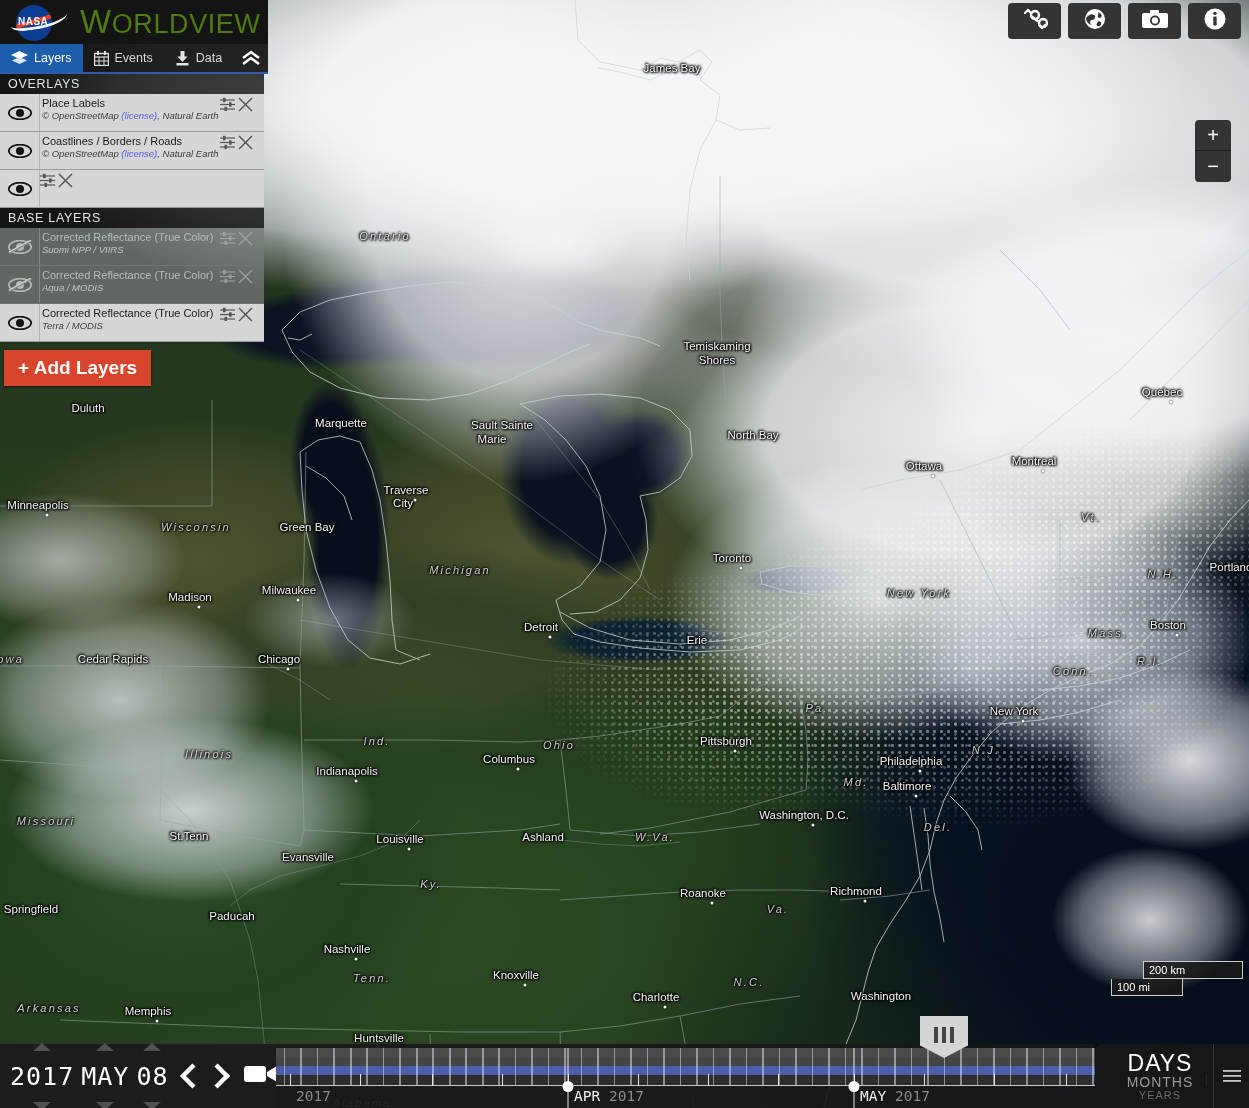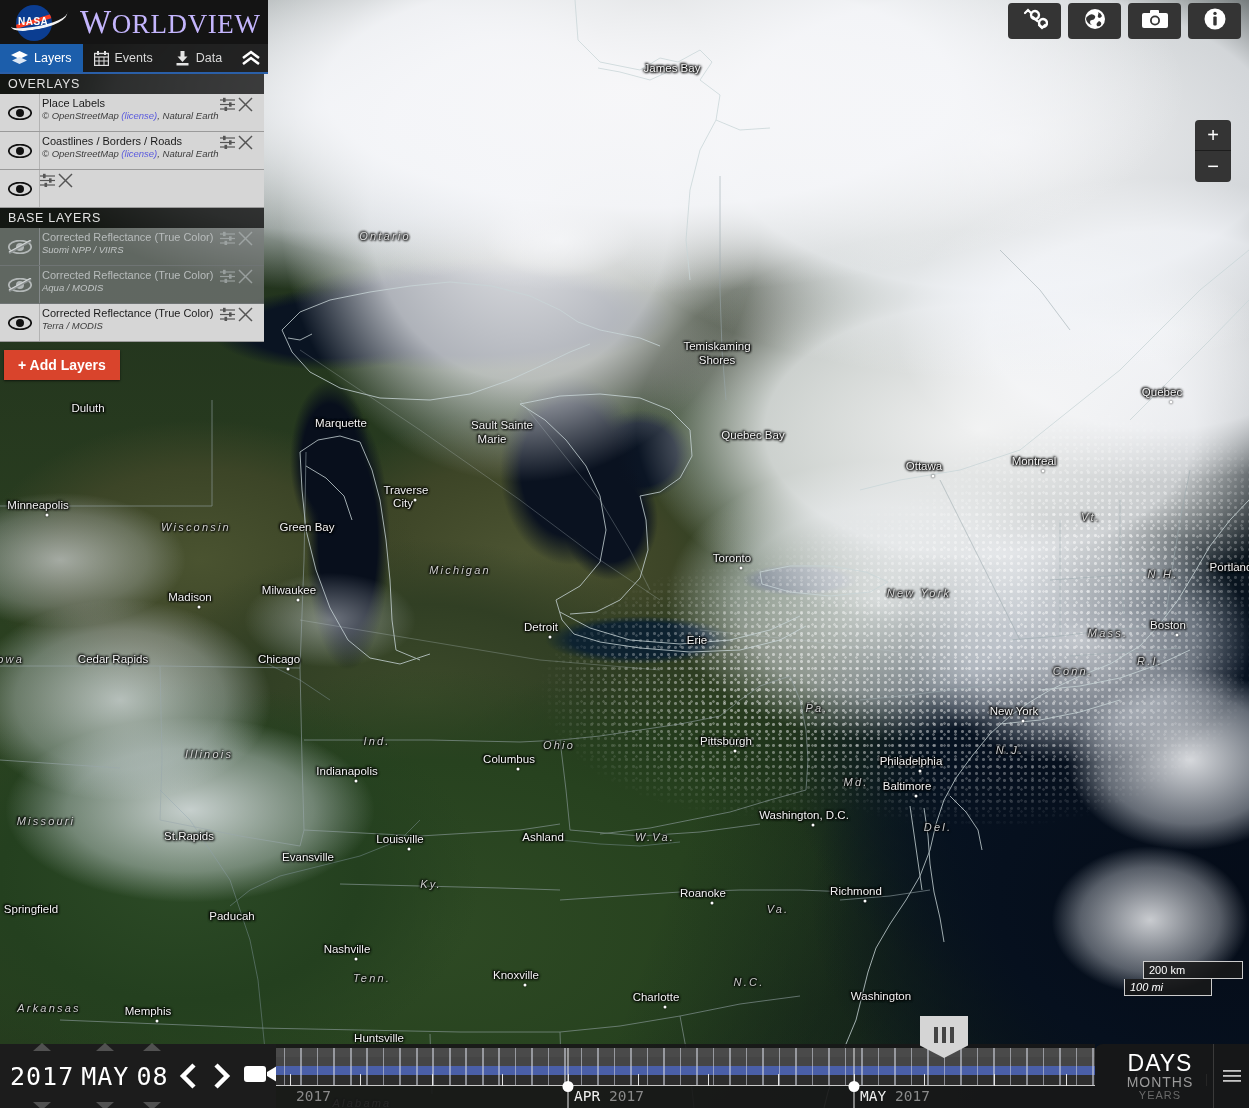--- a/index.html
+++ b/index.html
@@ -136,22 +136,22 @@
     position: absolute; left: 10px; top: 13px; color: #fff;
     font-size: 10px; font-weight: bold; letter-spacing: .5px;
     font-family: "Liberation Sans", sans-serif; z-index: 2;
   }
   #nasa-logo .swoosh {
     position: absolute; left: 2px; top: 4px; width: 58px; height: 22px;
     border-bottom: 3px solid #fff; border-radius: 0 0 60% 30%;
     transform: rotate(-8deg); opacity: .95;
   }
   #wv-title {
-    color: #c4b5fd; font-size: 27px; letter-spacing: .6px;
-    font-family: Liberation Serif, serif; font-weight: normal;
+    color: #4d7c0f; font-size: 27px; letter-spacing: .6px;
+    font-family: Liberation Sans, sans-serif; font-weight: normal;
   }
   #wv-title .cap { font-size: 33px; }
 
   
   #sidebar {
     position: absolute; left: 0; top: 44px; width: 268px;
     z-index: 35; font-size: 12px;
   }
   #sidebar-tabs {
     display: flex; align-items: stretch; height: 30px;
@@ -200,21 +200,21 @@
   .layer-sub a { color: #5b5bdd; text-decoration: none; }
   .layer-actions {
     width: 44px; display: flex; align-items: flex-start; gap: 3px;
     padding-top: 3px; flex: 0 0 auto;
   }
   .act { cursor: pointer; opacity: .75; }
 
   #add-layers {
     margin-top: 8px; margin-left: 4px;
     display: inline-block;
-    background: #d9442c; color: #fff; font-size: 14px; font-weight: bold;
+    background: #d9442c; color: #fff; font-size: 19px; font-weight: bold;
     padding: 7px 14px; border: none; cursor: pointer;
     box-shadow: 0 1px 2px rgba(0,0,0,.6);
   }
 
   
   #toolbar {
     position: absolute; right: 8px; top: 3px; display: flex; gap: 7px; z-index: 40;
   }
   .tool-btn {
     width: 53px; height: 36px; background: #343434;
@@ -236,21 +236,21 @@
   
   #scalebars {
     position: absolute; right: 6px; bottom: 112px; z-index: 30;
     font-size: 11px; color: #fff;
   }
   .scalebar {
     background: rgba(25,25,25,0.85);
     border: 1px solid #ccc; padding: 1px 5px; line-height: 14px;
   }
   #scale-km { width: 100px; margin-left: 32px; }
-  #scale-mi { width: 88px; margin-left: 13px; border-top: none; font-style: italic; }
+  #scale-mi { width: 72px; border-top: none; }
 
   
   #timeline-wrap {
     position: absolute; left: 0; bottom: 0; width: 1249px; height: 48px;
     z-index: 45;
   }
   #date-panel {
     position: absolute; left: 0; bottom: 0; width: 276px; height: 64px;
     background: #1c1c1c;
     display: flex; align-items: center; gap: 10px; padding-left: 10px;
@@ -463,21 +463,21 @@
         <div class="city-label" style="left: 190px; top: 597px;">Madison</div>
         <div class="city-dot" style="left: 199px; top: 607px;"></div>
         <div class="city-label" style="left: 279px; top: 659px;">Chicago</div>
         <div class="city-dot" style="left: 288px; top: 669px;"></div>
         <div class="city-label" style="left: 113px; top: 659px;">Cedar Rapids</div>
         <div class="city-label" style="left: 541px; top: 627px;">Detroit</div>
         <div class="city-dot" style="left: 550px; top: 637px;"></div>
         <div class="city-label" style="left: 697px; top: 640px;">Erie</div>
         <div class="city-label" style="left: 732px; top: 558px;">Toronto</div>
         <div class="city-dot" style="left: 741px; top: 568px;"></div>
-        <div class="city-label" style="left: 753px; top: 435px;">Quebec Bay</div>
+        <div class="city-label" style="left: 753px; top: 435px;">North Bay</div>
         <div class="city-label" style="left: 717px; top: 346px;">Temiskaming</div>
         <div class="city-label" style="left: 717px; top: 360px;">Shores</div>
         <div class="city-label" style="left: 924px; top: 466px;">Ottawa</div>
         <div class="city-dot" style="left: 933px; top: 476px;"></div>
         <div class="city-label" style="left: 1034px; top: 461px;">Montreal</div>
         <div class="city-dot" style="left: 1043px; top: 471px;"></div>
         <div class="city-label" style="left: 1162px; top: 392px;">Quebec</div>
         <div class="city-dot" style="left: 1171px; top: 402px;"></div>
         <div class="city-label" style="left: 672px; top: 68px;">James Bay</div>
         <div class="city-label" style="left: 726px; top: 741px;">Pittsburgh</div>
@@ -492,21 +492,21 @@
         <div class="city-dot" style="left: 920px; top: 771px;"></div>
         <div class="city-label" style="left: 907px; top: 786px;">Baltimore</div>
         <div class="city-dot" style="left: 916px; top: 796px;"></div>
         <div class="city-label" style="left: 804px; top: 815px;">Washington, D.C.</div>
         <div class="city-dot" style="left: 813px; top: 825px;"></div>
         <div class="city-label" style="left: 1168px; top: 625px;">Boston</div>
         <div class="city-dot" style="left: 1177px; top: 635px;"></div>
         <div class="city-label" style="left: 1231px; top: 567px;">Portland</div>
         <div class="city-label" style="left: 400px; top: 839px;">Louisville</div>
         <div class="city-dot" style="left: 409px; top: 849px;"></div>
-        <div class="city-label" style="left: 189px; top: 836px;">St.Rapids</div>
+        <div class="city-label" style="left: 189px; top: 836px;">St.Tenn</div>
         <div class="city-label" style="left: 308px; top: 857px;">Evansville</div>
         <div class="city-label" style="left: 31px; top: 909px;">Springfield</div>
         <div class="city-label" style="left: 232px; top: 916px;">Paducah</div>
         <div class="city-label" style="left: 543px; top: 837px;">Ashland</div>
         <div class="city-label" style="left: 703px; top: 893px;">Roanoke</div>
         <div class="city-dot" style="left: 712px; top: 903px;"></div>
         <div class="city-label" style="left: 856px; top: 891px;">Richmond</div>
         <div class="city-dot" style="left: 865px; top: 901px;"></div>
         <div class="city-label" style="left: 881px; top: 996px;">Washington</div>
         <div class="city-label" style="left: 347px; top: 949px;">Nashville</div>
@@ -525,21 +525,21 @@
         <div class="region-label" style="left: 209px; top: 754px;">Illinois</div>
         <div class="region-label" style="left: 377px; top: 741px;">Ind.</div>
         <div class="region-label" style="left: 559px; top: 745px;">Ohio</div>
         <div class="region-label" style="left: 817px; top: 708px;">Pa.</div>
         <div class="region-label" style="left: 919px; top: 593px;">New York</div>
         <div class="region-label" style="left: 1091px; top: 517px;">Vt.</div>
         <div class="region-label" style="left: 1163px; top: 574px;">N.H.</div>
         <div class="region-label" style="left: 1108px; top: 633px;">Mass.</div>
         <div class="region-label" style="left: 1073px; top: 671px;">Conn.</div>
         <div class="region-label" style="left: 1150px; top: 661px;">R.I.</div>
-        <div class="region-label" style="left: 1010px; top: 750px;">N.J.</div>
+        <div class="region-label" style="left: 986px; top: 750px;">N.J.</div>
         <div class="region-label" style="left: 856px; top: 782px;">Md.</div>
         <div class="region-label" style="left: 938px; top: 827px;">Del.</div>
         <div class="region-label" style="left: 655px; top: 837px;">W.Va.</div>
         <div class="region-label" style="left: 778px; top: 909px;">Va.</div>
         <div class="region-label" style="left: 431px; top: 884px;">Ky.</div>
         <div class="region-label" style="left: 372px; top: 978px;">Tenn.</div>
         <div class="region-label" style="left: 749px; top: 982px;">N.C.</div>
         <div class="region-label" style="left: 46px; top: 821px;">Missouri</div>
         <div class="region-label" style="left: 49px; top: 1008px;">Arkansas</div>
         <div class="region-label" style="left: 8px; top: 659px;">Iowa</div>

